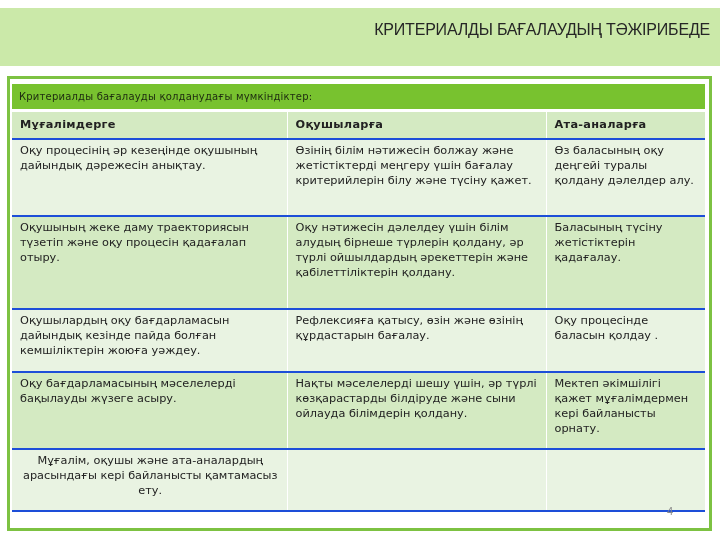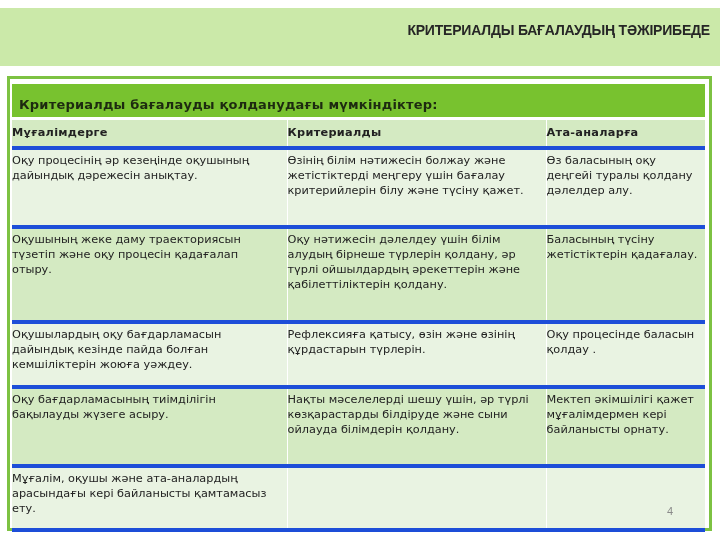--- a/index.html
+++ b/index.html
@@ -8,53 +8,53 @@
     background:#ffffff;
     font-family:"Liberation Sans", "DejaVu Sans", sans-serif;
   }
   .title-band {
     position:absolute; left:0; top:8px; width:720px; height:58px;
     background:#cbe9a9;
   }
   .title {
     position:absolute; right:10px; top:11px; text-align:right;
     font-family:"Liberation Sans", sans-serif;
-    font-weight:bold; font-size:14px; line-height:22px; color:#262626;
+    font-weight:normal; font-size:16px; line-height:22px; color:#262626;
     letter-spacing:-0.2px;
   }
   .frame {
     position:absolute; left:7px; top:76px; width:699px; height:449px;
     border:3px solid #7dc242; background:#ffffff;
   }
   table.crit {
     position:absolute; left:12px; top:84px; width:693px;
     border-collapse:collapse; table-layout:fixed;
     font-family:"DejaVu Sans", sans-serif; font-size:11.3px; color:#222;
   }
   table.crit td {
-    vertical-align:top; padding:3px 6px 4px 0; line-height:15px;
-    border-right:1px solid #f4f9ef; border-bottom:4px solid #1d4ed8;
+    vertical-align:top; padding:3px 6px 4px 8px; line-height:15px;
+    border-right:1px solid #f4f9ef; border-bottom:2px solid #1d4ed8;
   }
   table.crit td:last-child { border-right:none; }
   tr.hdr td {
-    background:#78c22f; height:18px; padding:13px 6px 2px 7px;
-    font-weight:bold; color:#1d2a10; font-size:13px; letter-spacing:0.2px;
+    background:#78c22f; height:18px; padding:5px 6px 2px 7px;
+    font-weight:normal; color:#1d2a10; font-size:10px; letter-spacing:0.2px;
     border-bottom:3px solid #ffffff;
   }
   tr.cols td {
     background:#d4eac2; font-weight:bold; height:17px; padding-top:5px;
     letter-spacing:0.3px; border-right:1px solid #ffffff;
   }
   tr.odd td { background:#d4eac2; border-right:1px solid #ffffff;margin-left:44px; }
   tr.even td { background:#e9f3e2; border-right:1px solid #ffffff; }
   tr.r1 td { height:68px;margin-left:35px; }
   tr.r2 td { height:84px; }
   tr.r3 td { height:54px; }
   tr.r4 td { height:68px; }
-  tr.r5 td { height:53px; }
+  tr.r5 td { height:53px;text-align:center; }
   .page-num {
     position:absolute; left:667px; top:505px; font-size:11px; color:#8a8a8a;
     font-family:"Liberation Sans", sans-serif;
   }
 </style>
 </head>
 <body>
 
 <div class="title-band">
   <div class="title">
@@ -69,40 +69,40 @@
     <col style="width:275px">
     <col style="width:259px">
     <col style="width:159px">
   </colgroup>
   <tbody>
       <tr class="hdr">
     <td colspan="3">Критериалды бағалауды қолданудағы мүмкіндіктер:</td>
   </tr>
   <tr class="cols">
     <td>Мұғалімдерге</td>
-    <td>Критериалды</td>
+    <td>Оқушыларға</td>
     <td>Ата-аналарға</td>
   </tr>
   <tr class="even r1">
     <td>Оқу процесінің әр кезеңінде оқушының дайындық дәрежесін анықтау.</td>
     <td>Өзінің білім нәтижесін болжау және жетістіктерді  меңгеру үшін бағалау критерийлерін білу және түсіну қажет.</td>
     <td>Өз баласының оқу деңгейі туралы қолдану дәлелдер алу.</td>
   </tr>
   <tr class="odd r2">
     <td>Оқушының жеке даму траекториясын түзетіп  және  оқу процесін қадағалап отыру.</td>
     <td>Оқу нәтижесін дәлелдеу үшін білім алудың бірнеше түрлерін қолдану, әр түрлі ойшылдардың әрекеттерін және қабілеттіліктерін қолдану.</td>
     <td>Баласының түсіну жетістіктерін қадағалау.</td>
   </tr>
   <tr class="even r3">
     <td>Оқушылардың  оқу бағдарламасын дайындық кезінде пайда болған кемшіліктерін  жоюға уәждеу.</td>
-    <td>Рефлексияға қатысу, өзін және өзінің құрдастарын  түрлерін.</td>
+    <td>Рефлексияға қатысу, өзін және өзінің құрдастарын  бағалау.</td>
     <td>Оқу процесінде баласын қолдау .</td>
   </tr>
   <tr class="odd r4">
-    <td>Оқу бағдарламасының тиімділігін бақылауды жүзеге асыру.</td>
+    <td>Оқу бағдарламасының мәселелерді бақылауды жүзеге асыру.</td>
     <td>Нақты мәселелерді шешу үшін, әр түрлі көзқарастарды білдіруде және сыни ойлауда білімдерін қолдану.</td>
     <td>Мектеп әкімшілігі қажет мұғалімдермен кері байланысты орнату.</td>
   </tr>
   <tr class="even r5">
     <td>Мұғалім, оқушы және ата-аналардың  арасындағы кері байланысты қамтамасыз ету.</td>
     <td></td>
     <td></td>
   </tr>
 </tbody>
   </table>

